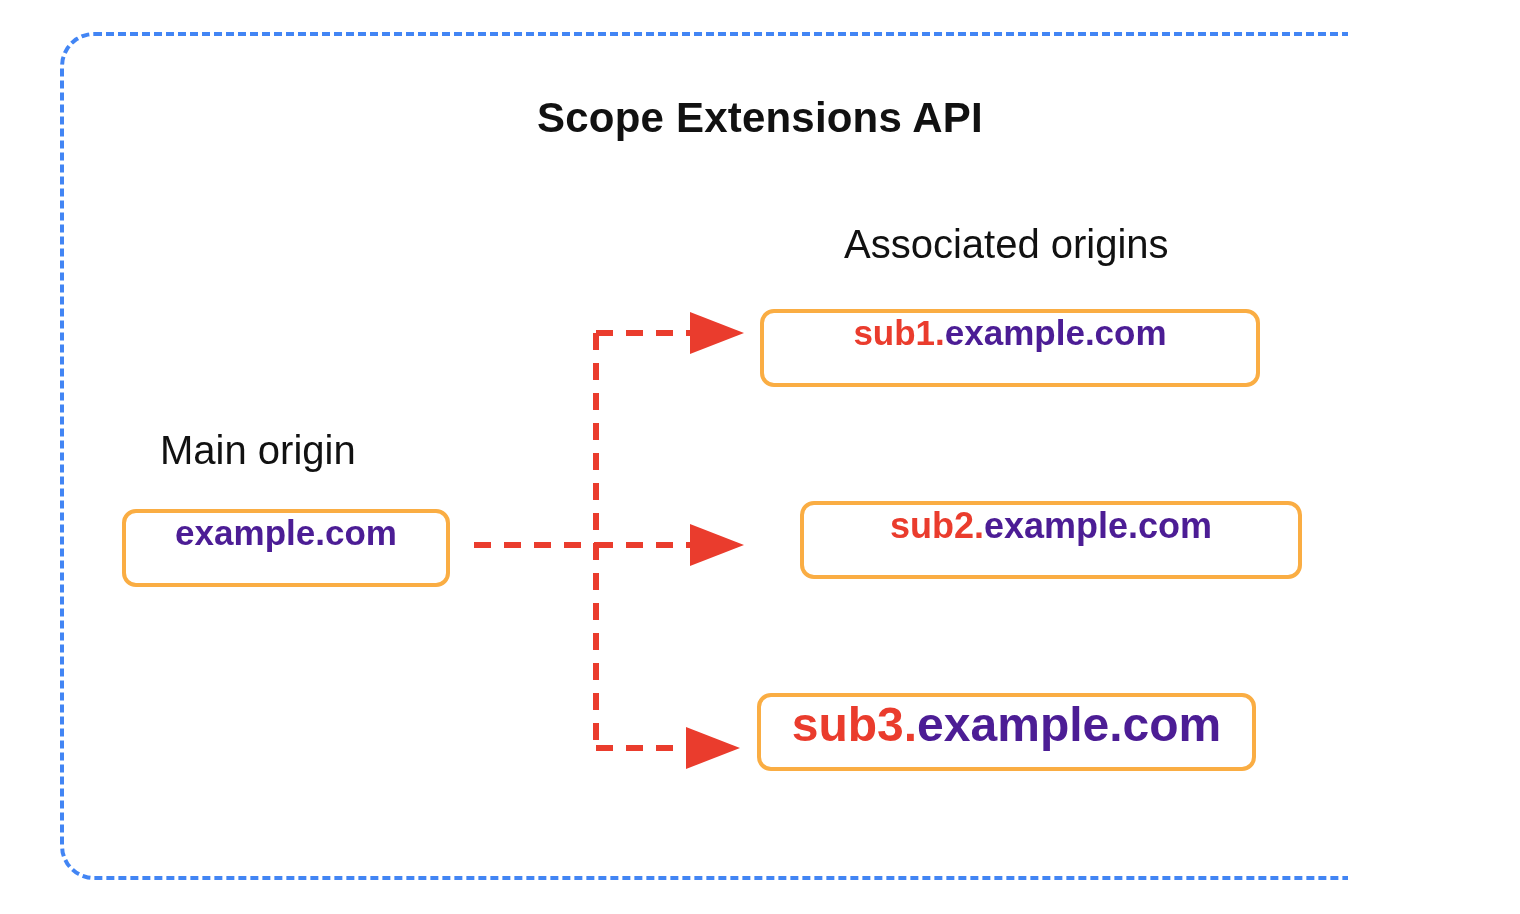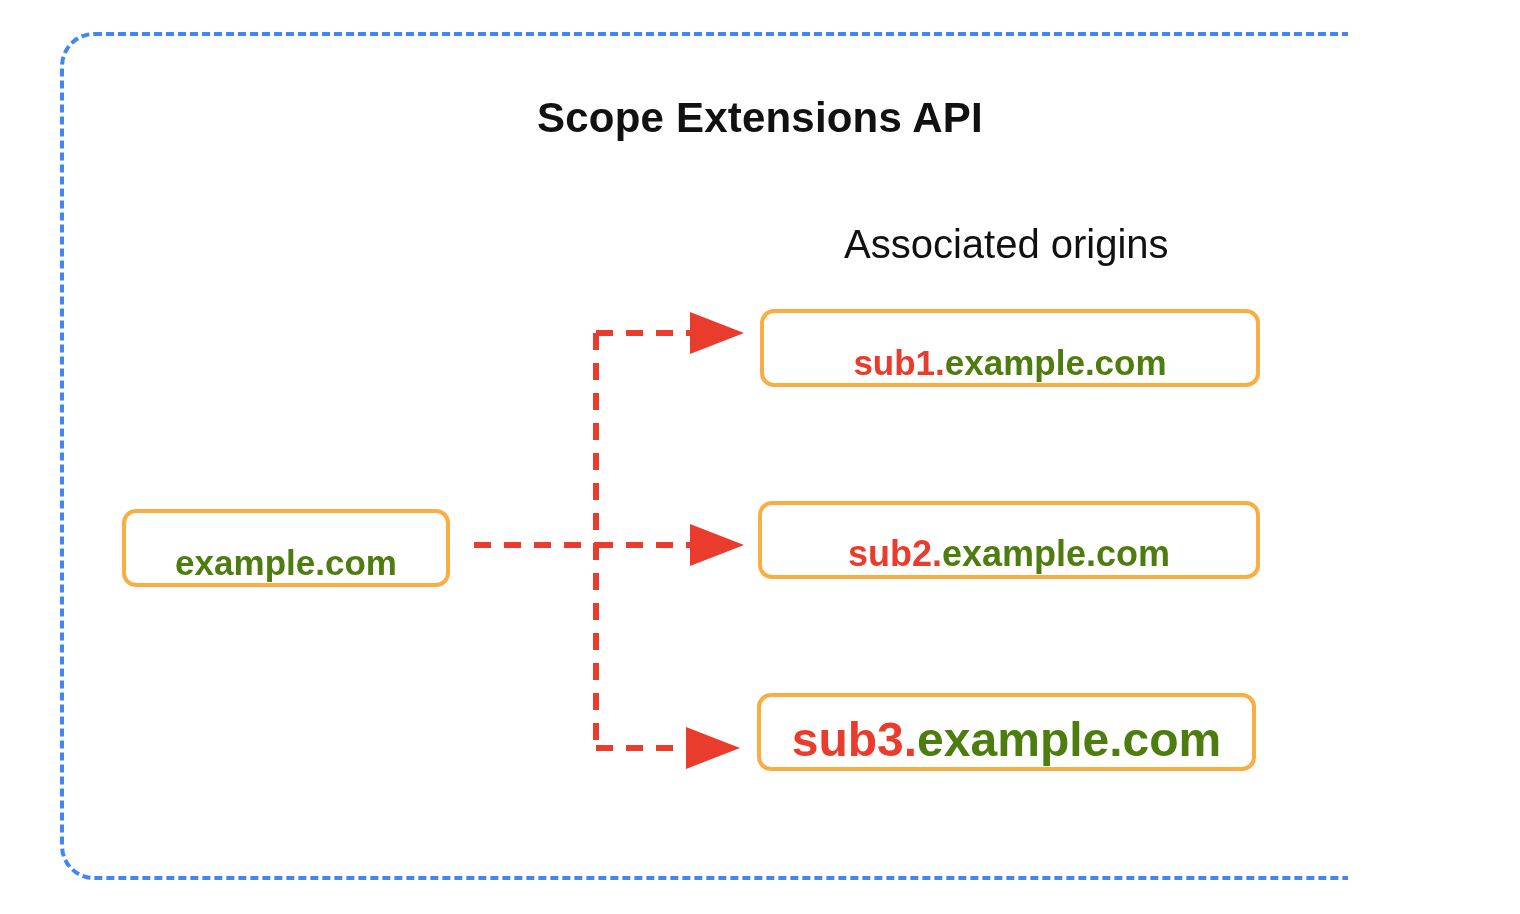--- a/index.html
+++ b/index.html
@@ -65,44 +65,44 @@
   }
 
   
   .origin-box {
     position: absolute;
     box-sizing: border-box;
     border: 4px solid #FAAD43;
     border-radius: 14px;
     background: #ffffff;
     display: flex;
-    align-items: flex-end;
+    align-items: flex-start;
     justify-content: center;
     font-weight: bold;
     white-space: nowrap;
   }
   .sub-part   { color: #EA3C2D; }
-  .domain-part{ color: #4d7c0f; }
+  .domain-part{ color: #4c1d95; }
 
   #box-main {
     left: 122px;
     top: 509px;
     width: 328px;
     height: 78px;
     font-size: 35px;
   }
   #box-sub1 {
     left: 760px;
     top: 309px;
     width: 500px;
     height: 78px;
     font-size: 35px;
   }
   #box-sub2 {
-    left: 758px;
+    left: 800px;
     top: 501px;
     width: 502px;
     height: 78px;
     font-size: 36px;
   }
   #box-sub3 {
     left: 757px;
     top: 693px;
     width: 499px;
     height: 78px;
@@ -123,20 +123,21 @@
 <body>
 
 <div id="canvas">
 
   <div id="outer-frame"></div>
 
   <div id="diagram-title">Scope Extensions API</div>
 
   <div class="section-heading" id="heading-associated">Associated origins</div>
 
+  <div class="section-heading" id="heading-main">Main origin</div>
 
   <svg id="connectors" viewBox="0 0 1520 914" xmlns="http://www.w3.org/2000/svg">
     <defs>
       <marker id="arrowhead" markerWidth="9" markerHeight="7" refX="0" refY="3.5" orient="auto" markerUnits="strokeWidth">
         <polygon points="0 0, 9 3.5, 0 7" fill="#EA3C2D"></polygon>
       </marker>
     </defs>
     <g stroke="#EA3C2D" stroke-width="6" fill="none" stroke-dasharray="17 13" stroke-linecap="butt">
 
       <path d="M 474 545 L 596 545"></path>

